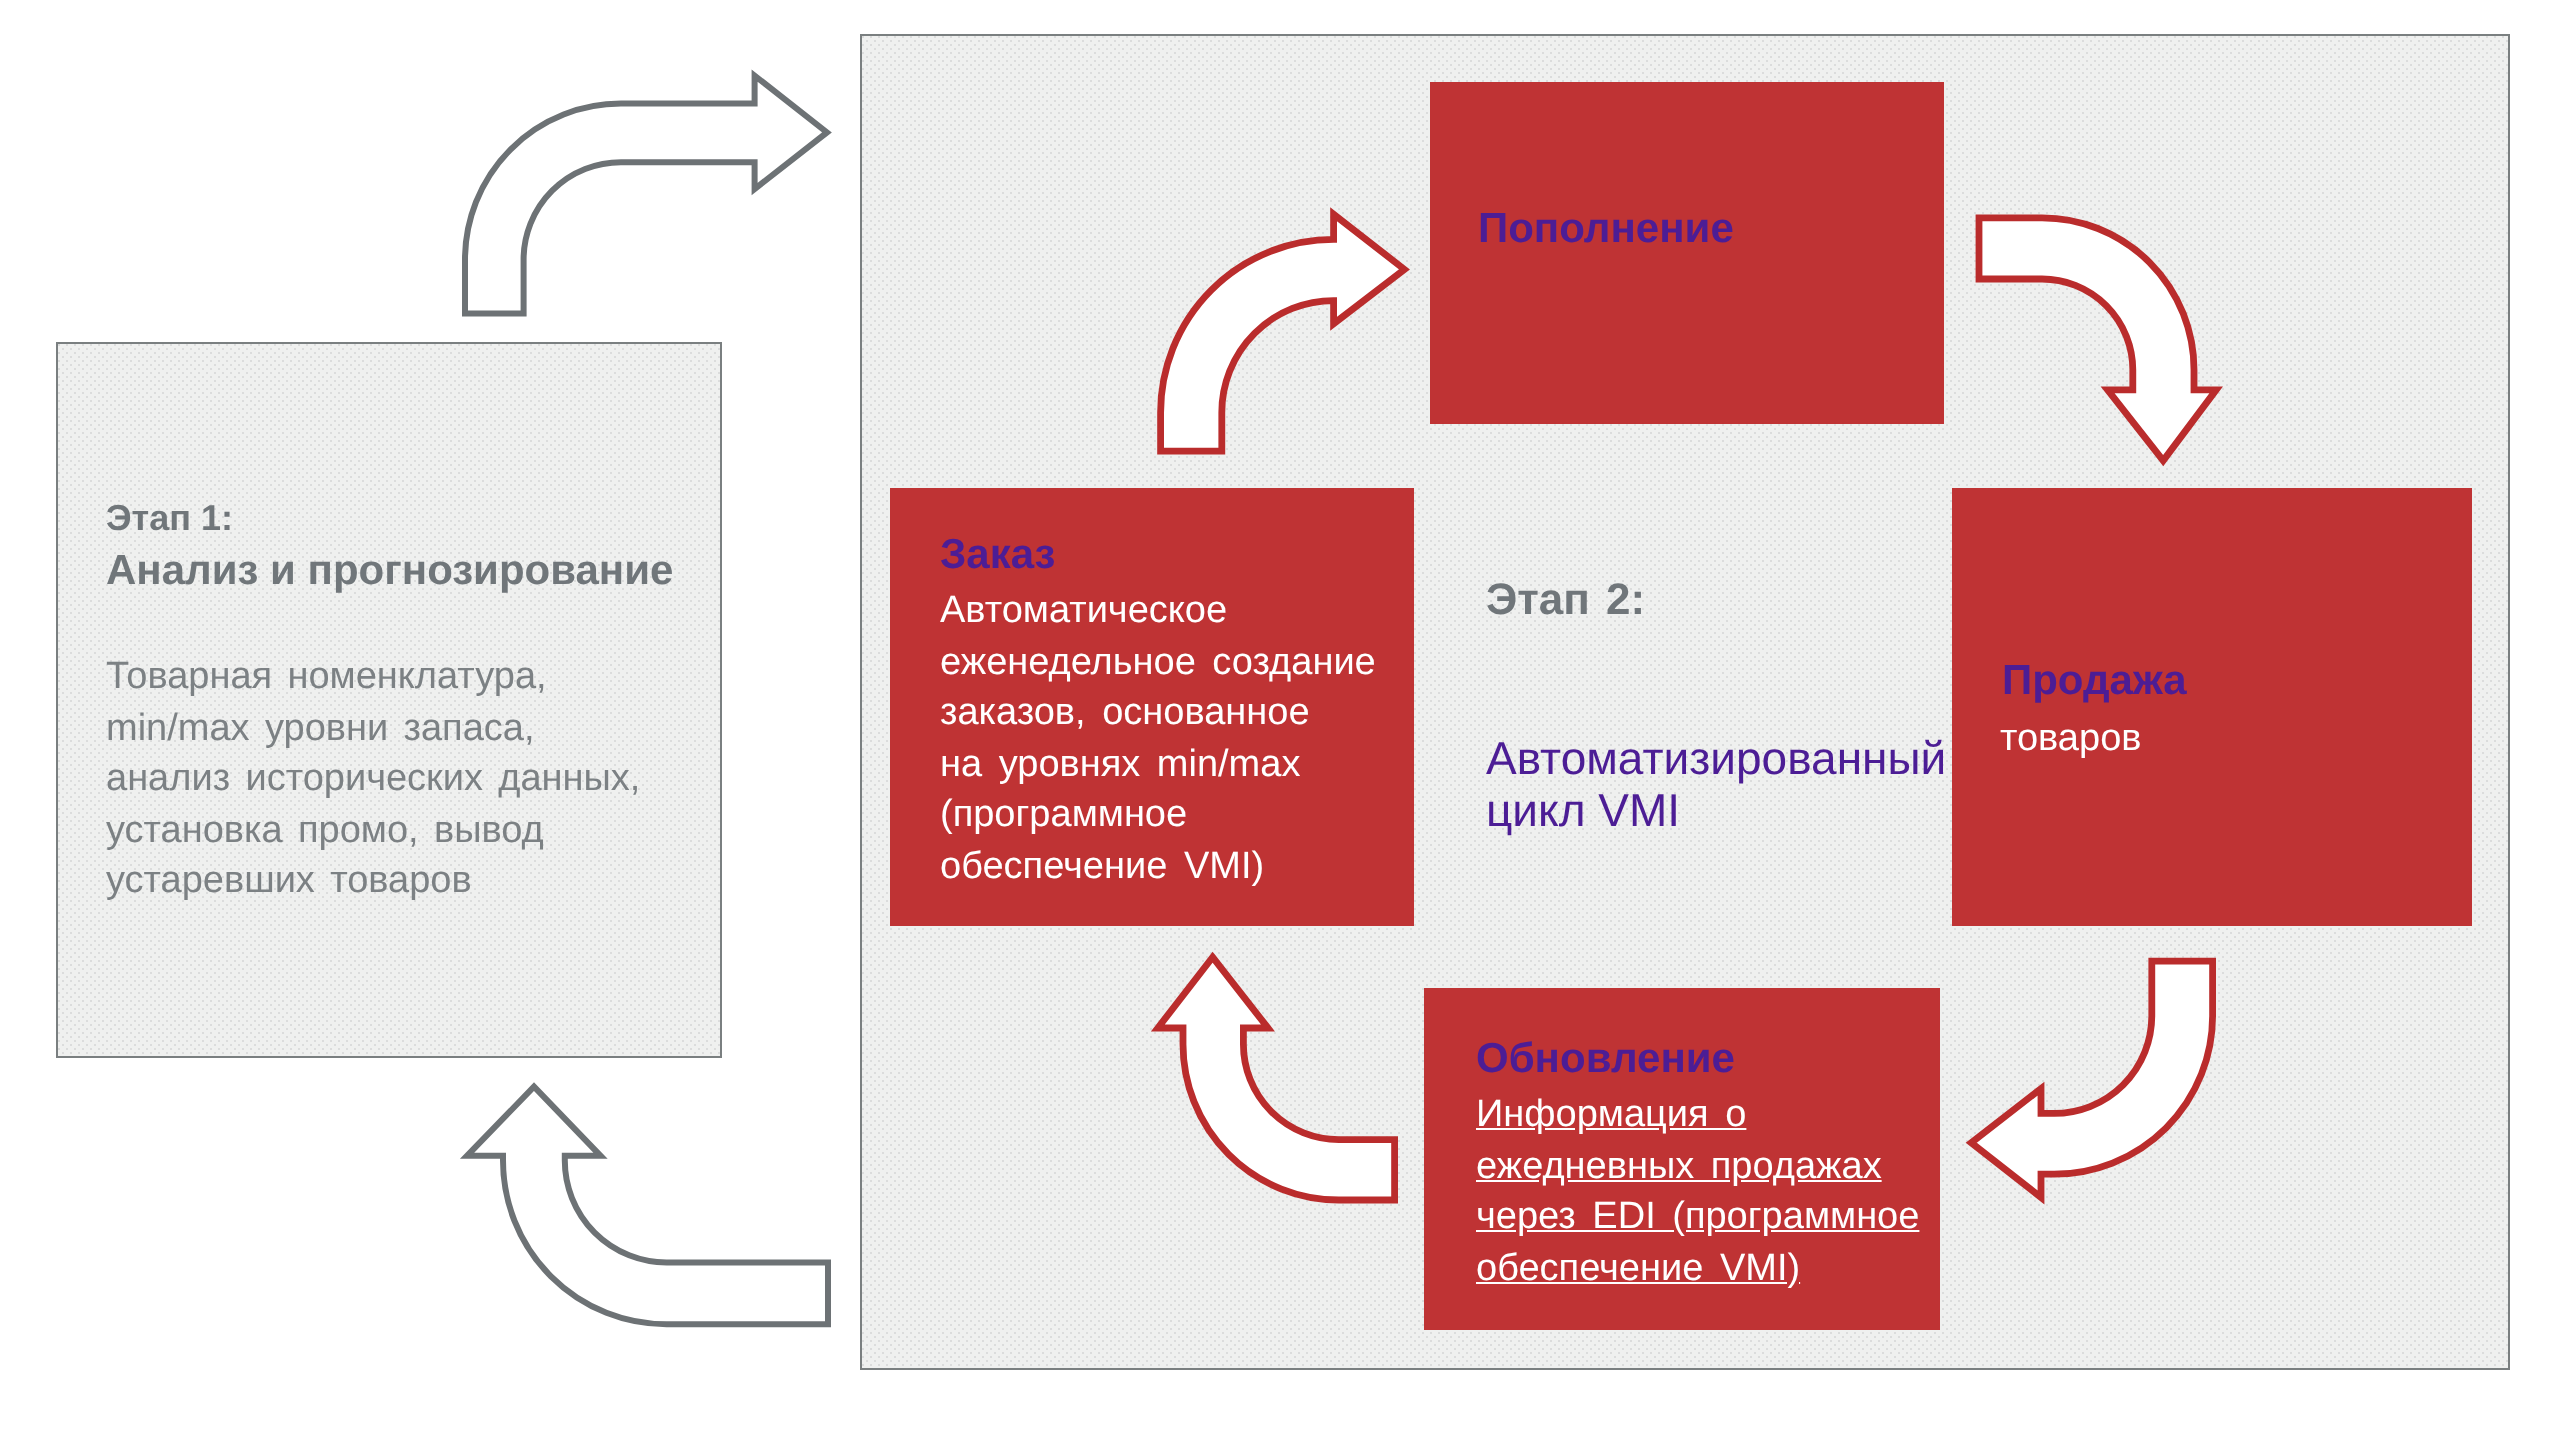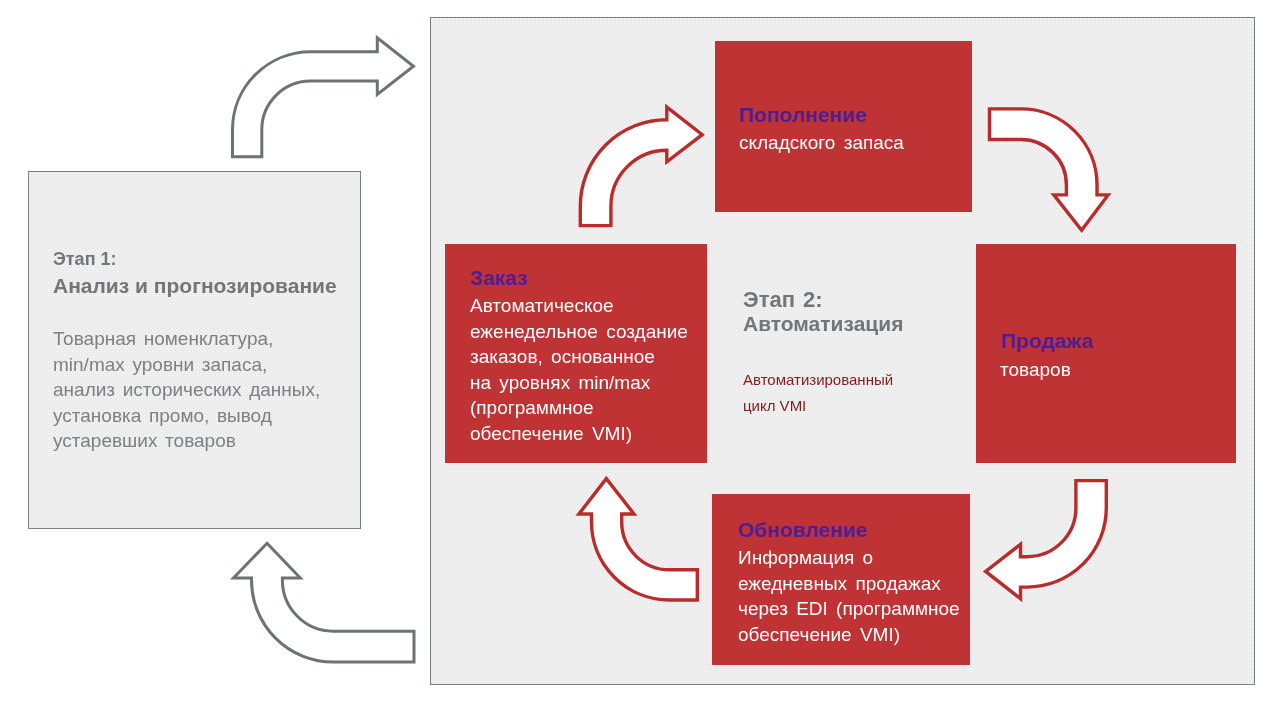--- a/index.html
+++ b/index.html
@@ -15,21 +15,21 @@
   .redbox{position:absolute;box-sizing:border-box;background:#bf3334;}
 
   .txt{position:absolute;white-space:pre;transform:translateZ(0);}
 
   .s1-label{color:#70767a;font-size:18px;font-weight:bold;}
   .s1-title{color:#70767a;font-size:21px;font-weight:bold;}
   .s1-body{color:#7c8184;font-size:19px;line-height:25.6px;word-spacing:2.4px;}
 
   .s2-label{color:#70767a;font-size:22px;font-weight:bold;word-spacing:2px;}
   .s2-title{color:#70767a;font-size:21px;font-weight:bold;}
-  .s2-body{color:#7f1d1d;font-size:15px;line-height:25.6px;}
+  .s2-body{color:#4c1d95;font-size:23px;line-height:25.6px;}
 
   .rb-title{color:#4c1d95;font-size:21px;font-weight:bold;}
   .rb-body{color:#ffffff;font-size:19px;line-height:25.6px;word-spacing:3px;}
 
   svg{position:absolute;overflow:visible;}
   .grey-arrow{fill:#ffffff;stroke:#6d7275;stroke-width:3;stroke-linejoin:miter;}
   .red-arrow{fill:#ffffff;stroke:#ba2c2c;stroke-width:3.4;stroke-linejoin:miter;}
 </style>
 </head>
 <body>
@@ -59,37 +59,35 @@
 
   <div class="txt s1-label" style="left:53px;top:249px;">Этап 1:</div>
   <div class="txt s1-body" style="left:53px;top:326px;">Товарная номенклатура,
 min/max уровни запаса,
 анализ исторических данных,
 установка промо, вывод
 устаревших товаров</div>
   <div class="txt s1-title" style="left:53px;top:274px;">Анализ и прогнозирование</div>
 
   <div class="txt s2-label" style="left:743px;top:287px;">Этап 2:</div>
-  <div class="txt s2-title" style="left:743px;top:312px;">Автоматизация</div>
   <div class="txt s2-body" style="left:743px;top:367px;">Автоматизированный
 цикл VMI</div>
 
   <div class="redbox" style="left:715px;top:41px;width:257px;height:171px;"></div>
   <div class="redbox" style="left:445px;top:244px;width:262px;height:219px;"></div>
   <div class="redbox" style="left:976px;top:244px;width:260px;height:219px;"></div>
   <div class="redbox" style="left:712px;top:494px;width:258px;height:171px;"></div>
 
   <div class="txt rb-title" style="left:739px;top:103px;">Пополнение</div>
-  <div class="txt rb-body" style="left:739px;top:130px;">складского запаса</div>
 
   <div class="txt rb-title" style="left:1001px;top:329px;">Продажа</div>
   <div class="txt rb-body" style="left:1000px;top:357px;">товаров</div>
 
   <div class="txt rb-title" style="left:738px;top:518px;text-align:right;">Обновление</div>
-  <div class="txt rb-body" style="left:738px;top:545px;">Информация о
+  <div class="txt rb-body" style="left:738px;top:545px;text-decoration:underline;">Информация о
 ежедневных продажах
 через EDI (программное
 обеспечение VMI)</div>
 
   <div class="txt rb-title" style="left:470px;top:266px;">Заказ</div>
   <div class="txt rb-body" style="left:470px;top:293px;">Автоматическое
 еженедельное создание
 заказов, основанное
 на уровнях min/max
 (программное

